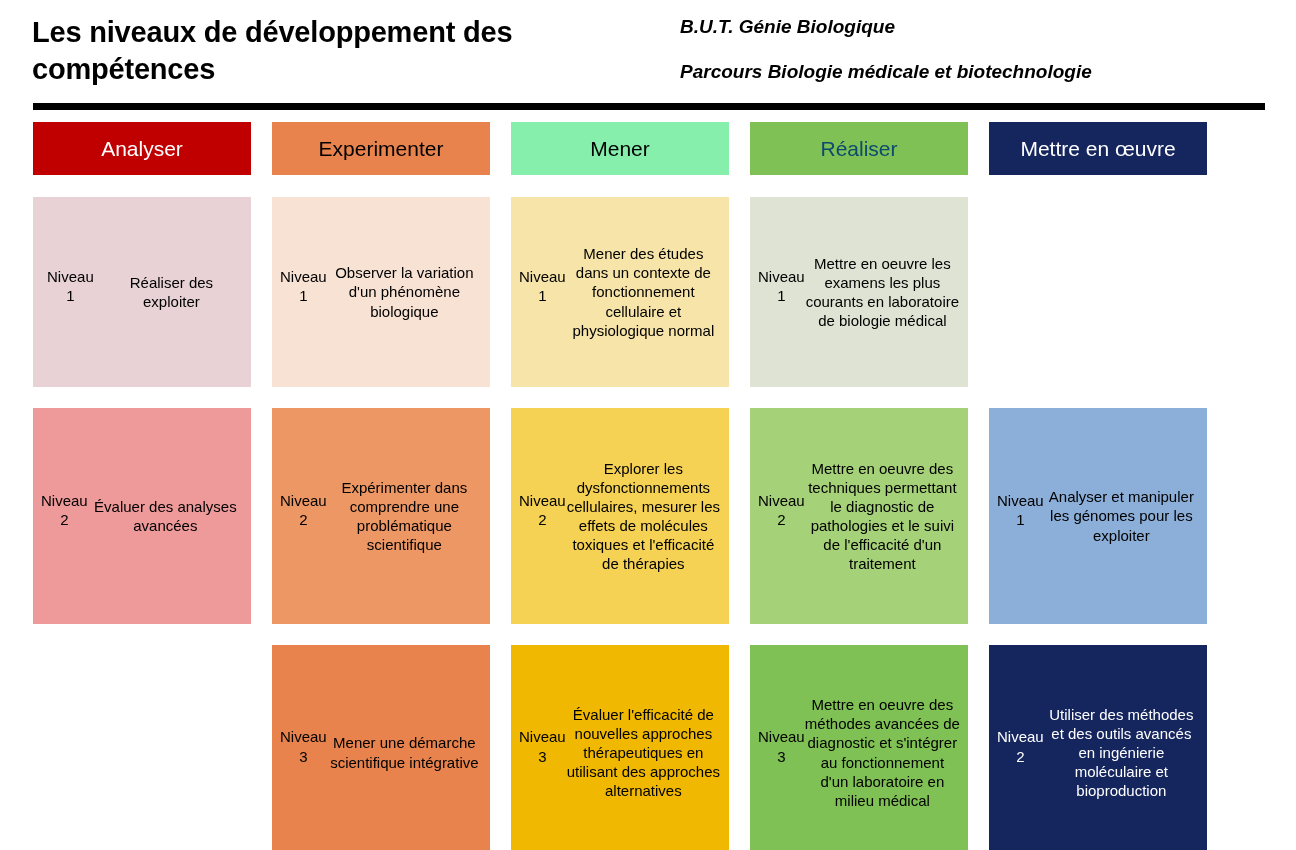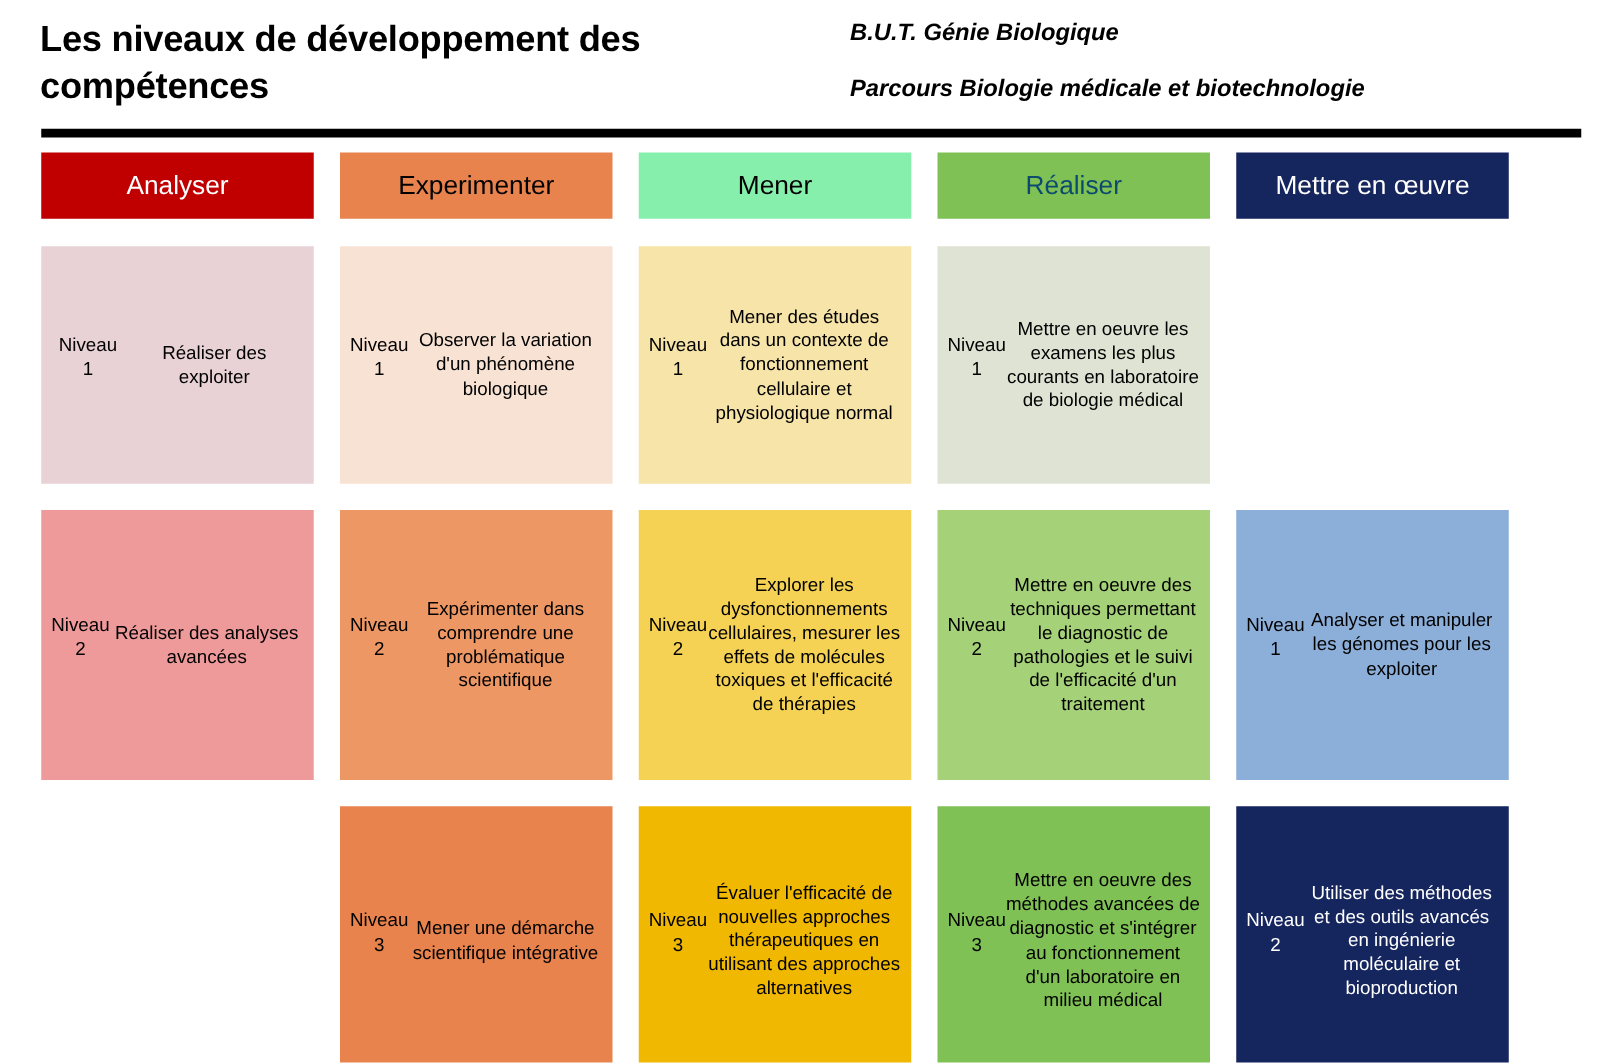--- a/index.html
+++ b/index.html
@@ -132,21 +132,21 @@
   <div class="grid">
 
     <div class="column">
       <div class="col-head" style="background: rgb(192, 0, 0); color: rgb(255, 255, 255);">Analyser</div>
       <div class="cell row1" style="background: rgb(232, 210, 214); color: rgb(0, 0, 0);">
         <div class="lvl">Niveau 1</div>
         <div class="desc">Réaliser des exploiter</div>
       </div>
       <div class="cell row2" style="background: rgb(239, 154, 154); color: rgb(0, 0, 0);">
         <div class="lvl">Niveau 2</div>
-        <div class="desc">Réaliser des analyses avancées</div>
+        <div class="desc">Évaluer des analyses avancées</div>
       </div>
       <div class="cell row3 empty" style="background: transparent; color: rgb(0, 0, 0);"></div>
     </div>
 
     <div class="column">
       <div class="col-head" style="background: rgb(232, 131, 78); color: rgb(0, 0, 0);">Experimenter</div>
       <div class="cell row1" style="background: rgb(247, 226, 211); color: rgb(0, 0, 0);">
         <div class="lvl">Niveau 1</div>
         <div class="desc">Observer la variation d'un phénomène biologique</div>
       </div>

